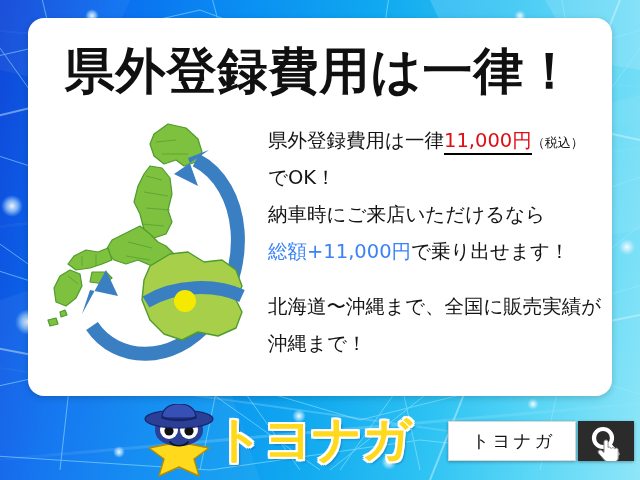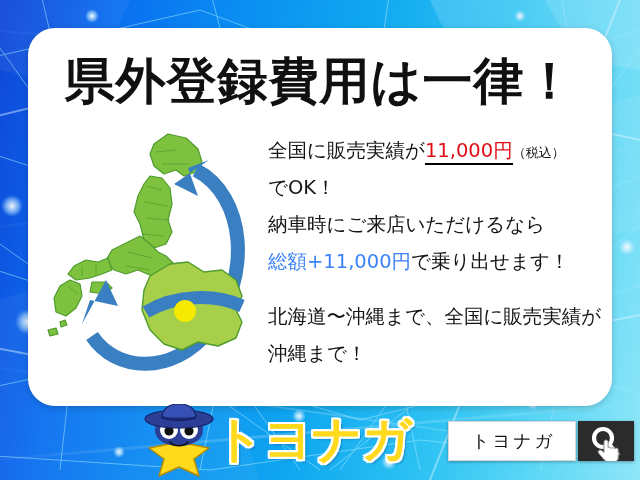--- a/index.html
+++ b/index.html
@@ -22,24 +22,24 @@
         #2ec3f3 70%,
         #5fd8f6 86%,
         #8fe6f8 100%);
     overflow:hidden;
   }
   #bgsvg { position:absolute; inset:0; width:640px; height:480px; }
 
   
   #card {
     position:absolute;
-    left:28px; top:28px;
+    left:28px; top:18px;
     width:584px; height:378px;
     background:#ffffff;
-    border-radius:27px;
+    border-radius:16px;
     box-shadow:0 2px 7px rgba(0,0,0,.18);
     overflow:hidden;
   }
 
   
   #headline {
     position:absolute;
     left:0; top:27px; width:584px;
     text-align:center;
     font-size:50px;
@@ -254,21 +254,21 @@
                L98,166 Z" fill="#a8cf4a" stroke="#4f9b2e" stroke-width="1.4" stroke-linejoin="round"></path>
     </g>
 
     <path d="M100,188 C130,170 170,170 196,182" fill="none" stroke="#3a7fc1" stroke-width="13"></path>
 
     <circle cx="139" cy="187" r="11" fill="#f5e900"></circle>
   </svg>
 
   <div id="copy">
     <div class="ln">
-      <span>全国に販売実績が</span><span class="red-u">11,000円</span><span class="tiny">（税込）</span>
+      <span>県外登録費用は一律</span><span class="red-u">11,000円</span><span class="tiny">（税込）</span>
     </div>
     <div class="ln">でOK！</div>
     <div class="ln">納車時にご来店いただけるなら</div>
     <div class="ln">
       <span class="red">総額+11,000円</span><span>で乗り出せます！</span>
     </div>
     <div class="gap"></div>
     <div class="ln">北海道〜沖縄まで、全国に販売実績が</div>
     <div class="ln">沖縄まで！</div>
   </div>

